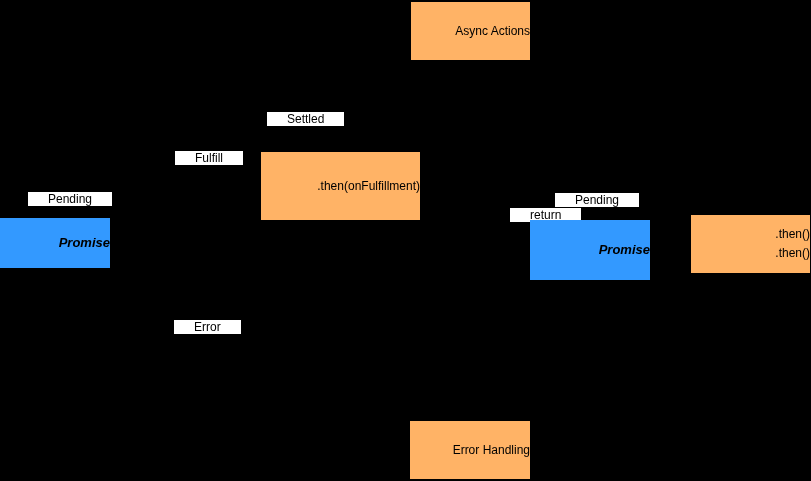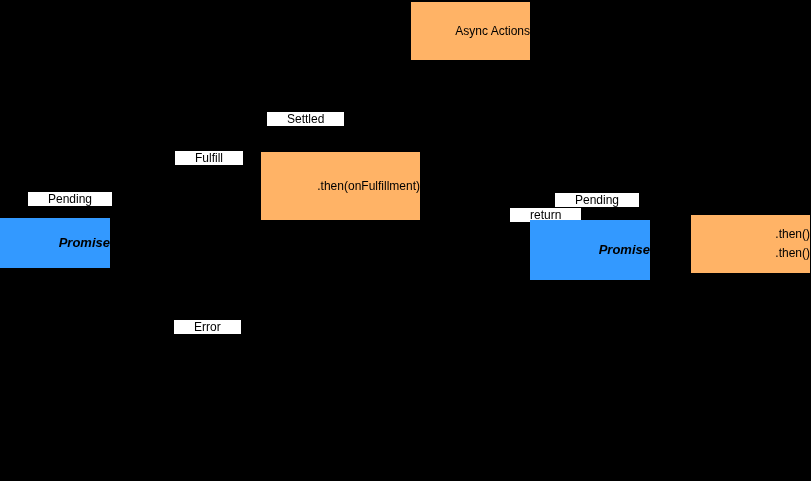--- a/index.html
+++ b/index.html
@@ -85,14 +85,17 @@
 
   <div class="node blue n-promise-r">
     <span>Promise</span>
   </div>
 
   <div class="node orange n-thencatch">
     <span>.then()</span>
     <span>.then()</span>
   </div>
 
+  <div class="node orange n-error">
+    <span>Error Handling</span>
+  </div>
 
 </div>
 
 </body></html>

